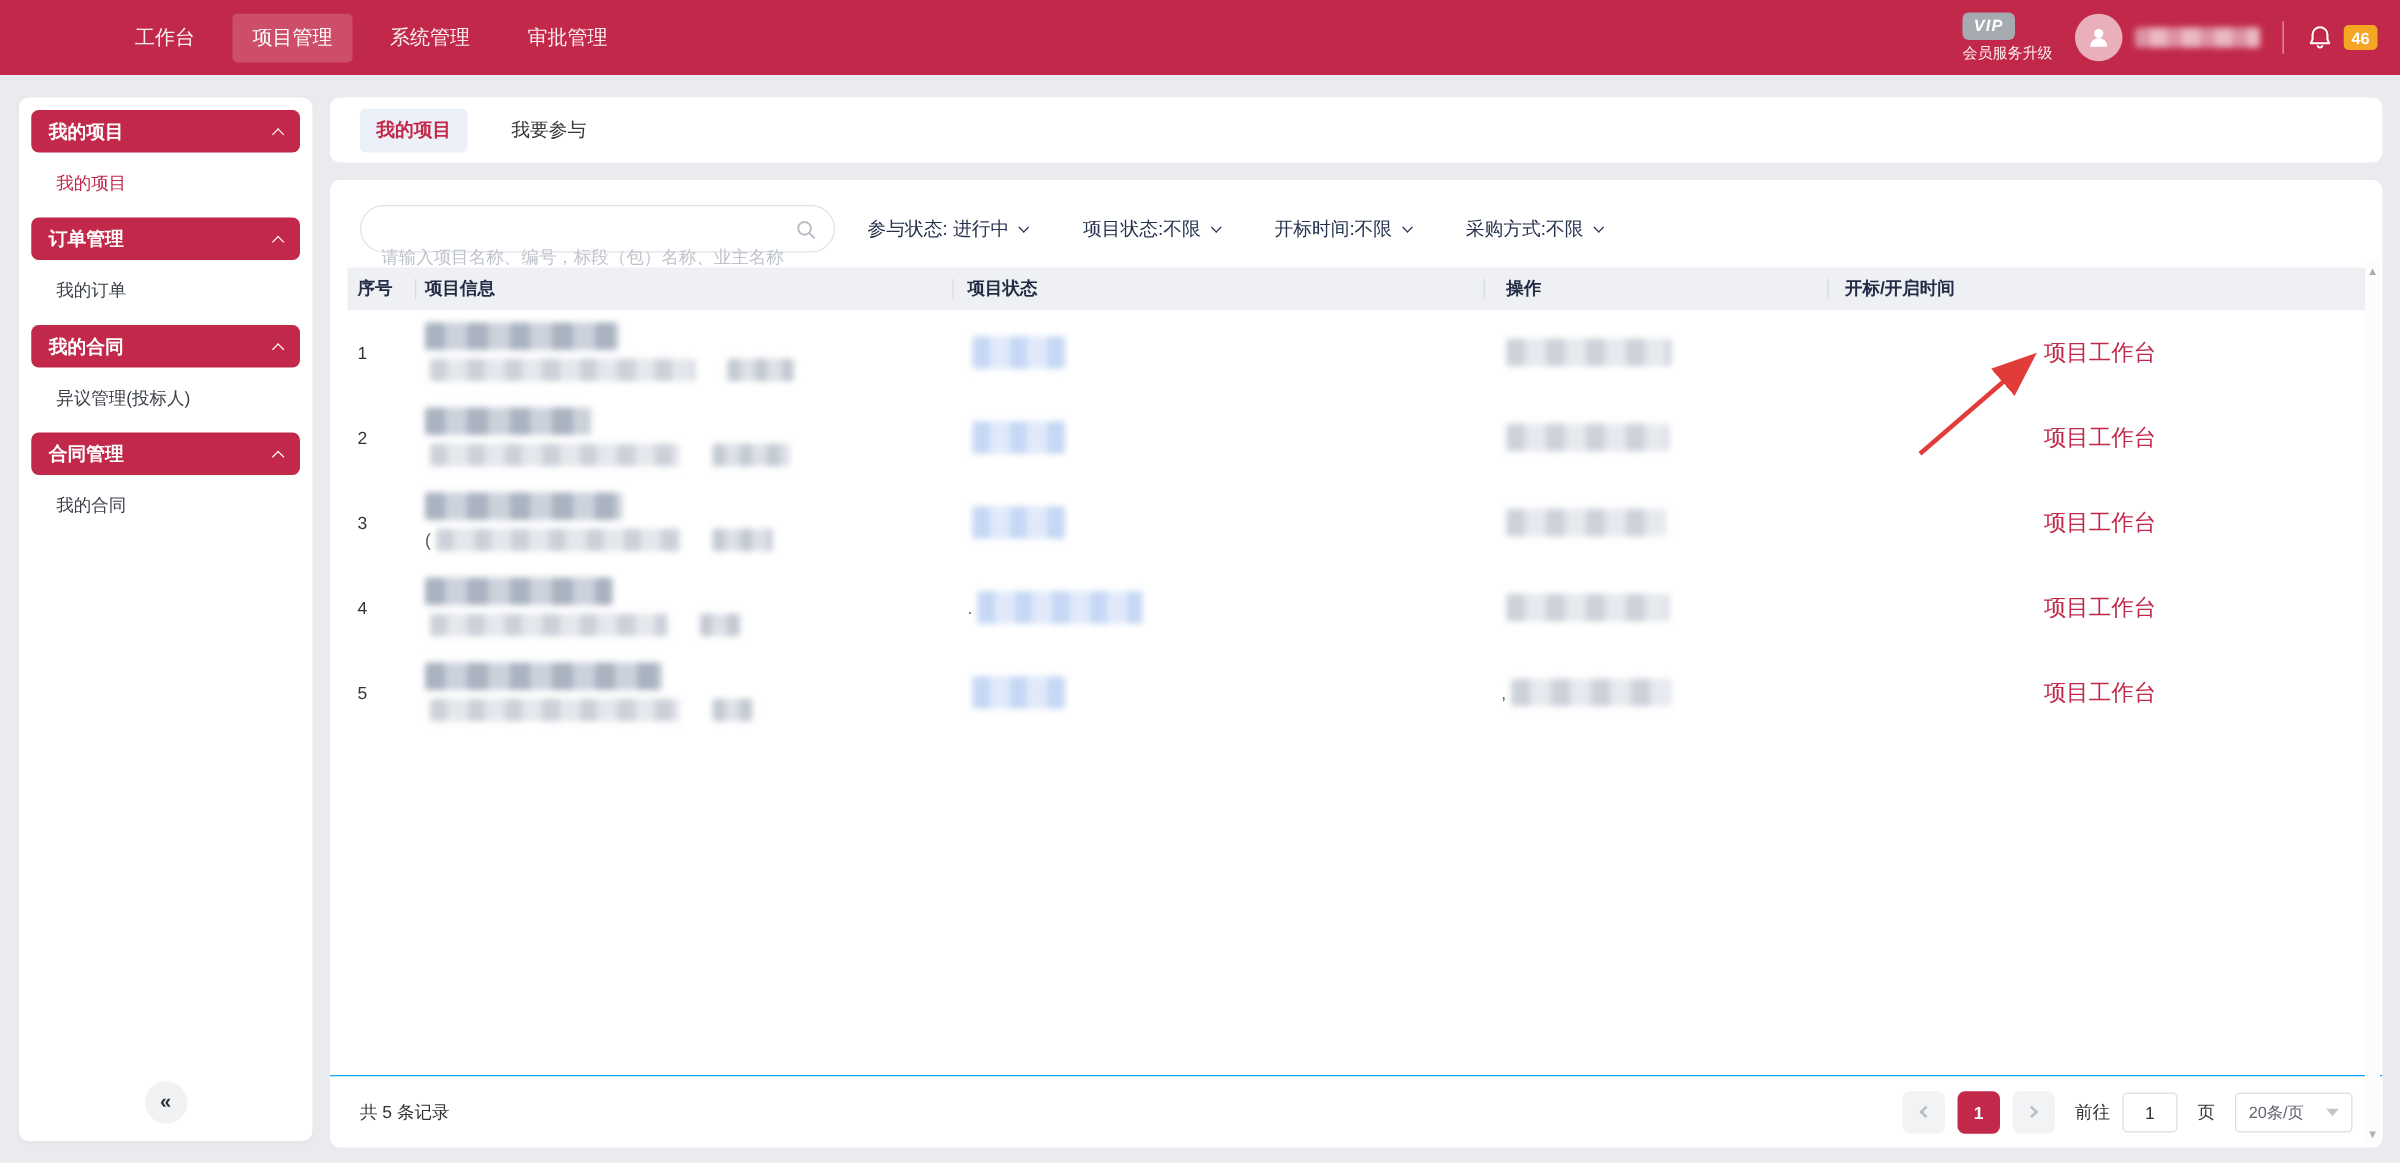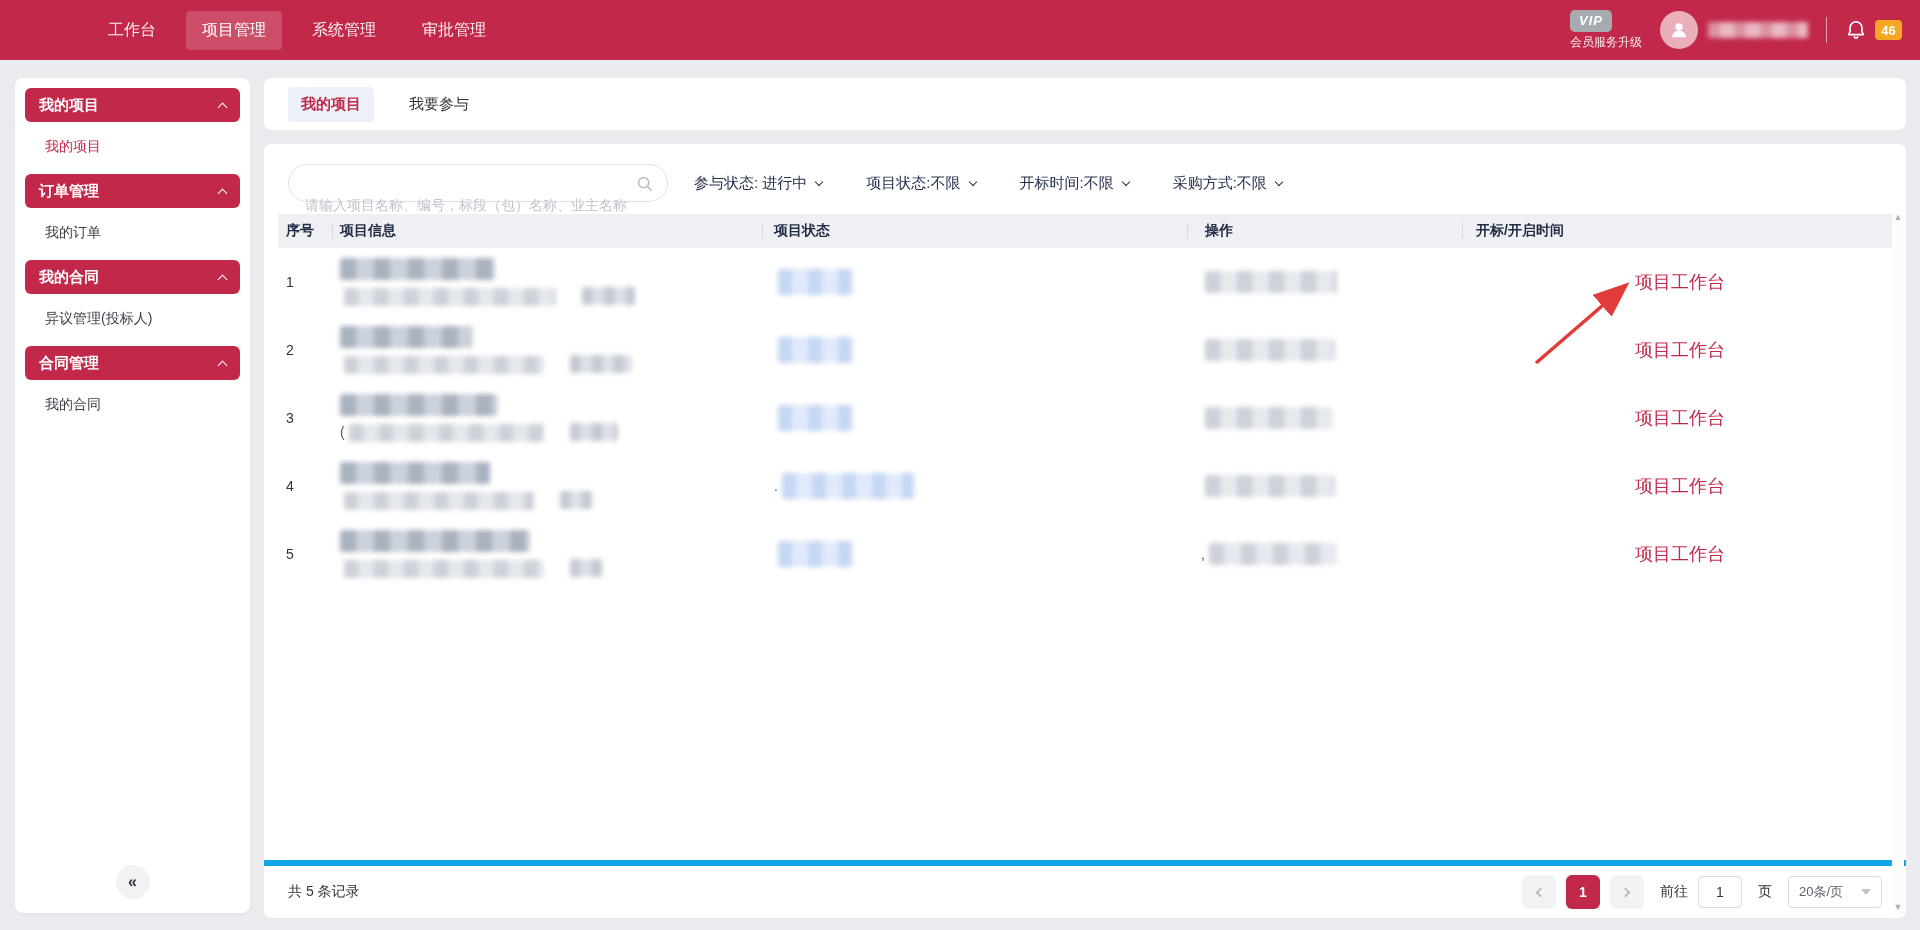--- a/index.html
+++ b/index.html
@@ -129,21 +129,21 @@
   .cell { display:flex; align-items:center; }
   .idx { font-size:14px; color:#333; }
   .info-lines { display:flex; flex-direction:column; gap:7px; }
   .info-line2 { display:flex; align-items:center; gap:26px; }
   .prefix-ch { font-size:14px; color:#555; margin-right:4px; }
   .action-link { font-size:18px; color:#c22849; cursor:pointer; text-decoration:none; white-space:nowrap; }
 
   
   .list-footer {
     position:absolute; left:0; right:0; bottom:0; height:58px; background:#fff;
-    border-top:6px solid #0ea5e9; display:flex; align-items:center;
+    border-top:1px solid #0ea5e9; display:flex; align-items:center;
     justify-content:space-between; padding:0 24px 0 24px;
   }
   .total-text { font-size:14px; color:#333; }
   .pager { display:flex; align-items:center; gap:10px; }
   .page-btn {
     width:34px; height:34px; border-radius:6px; background:#f2f3f5; color:#b9bdc4;
     display:flex; align-items:center; justify-content:center; cursor:pointer;
   }
   .page-btn .chev { border-width:2px; }
   .page-current {

